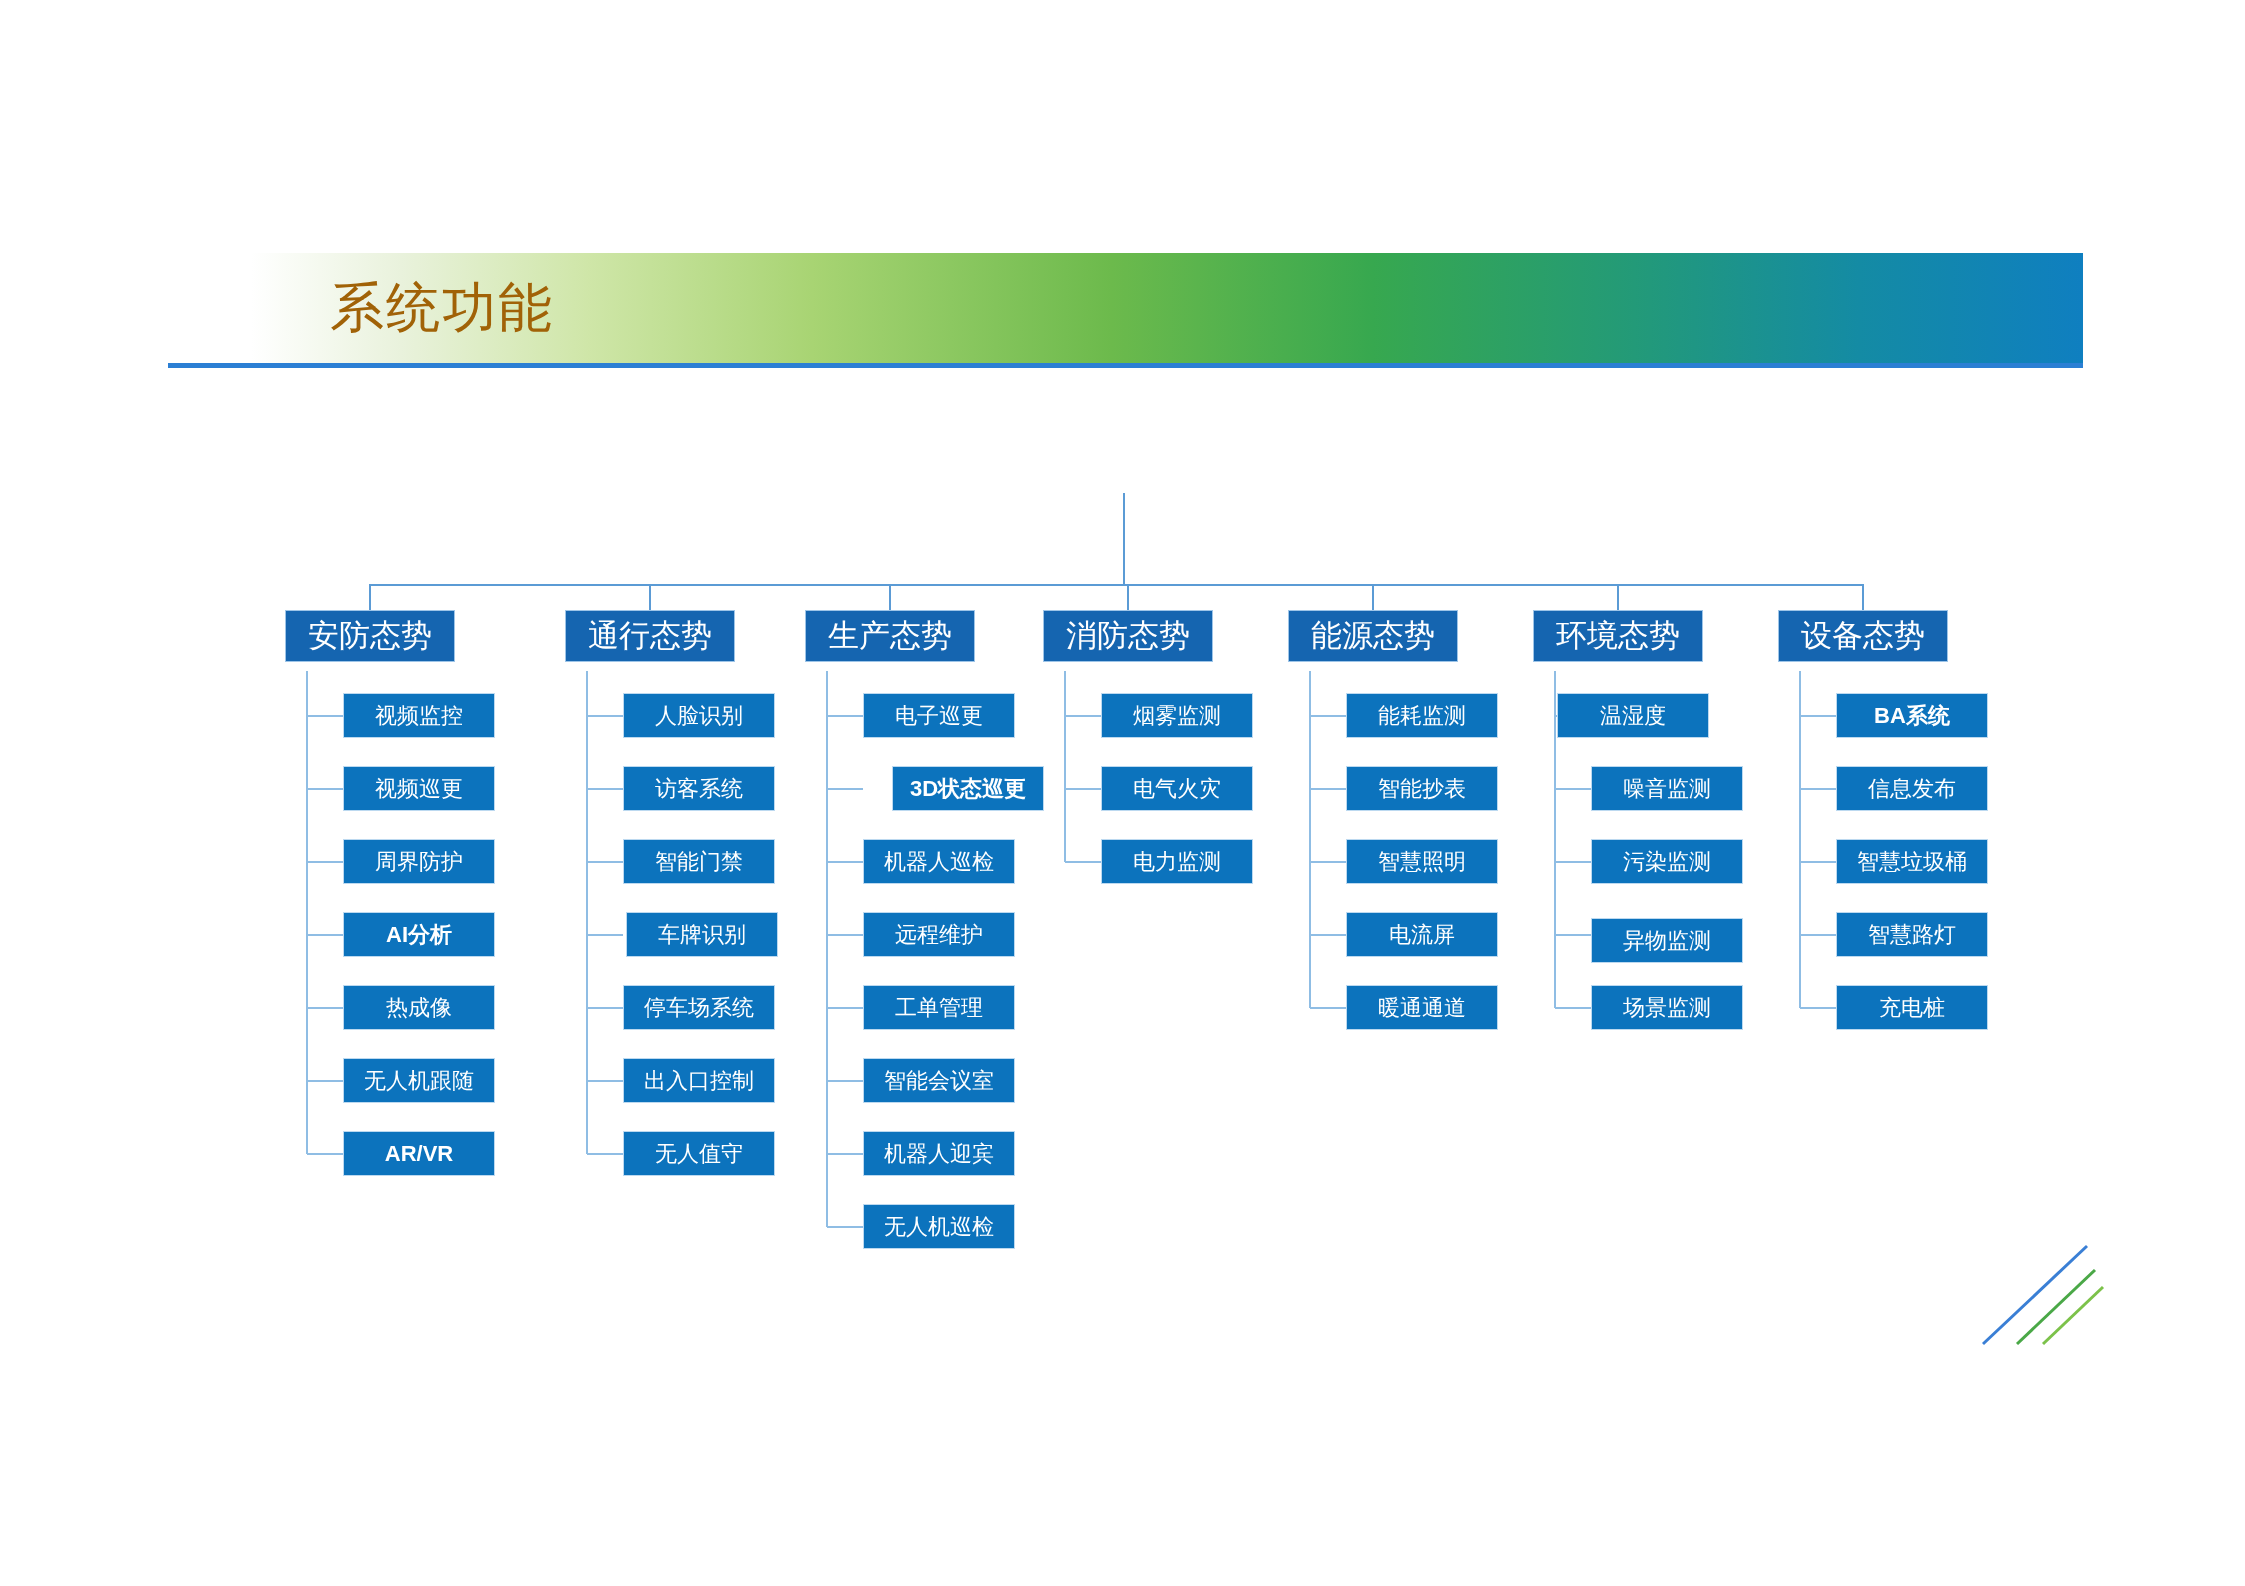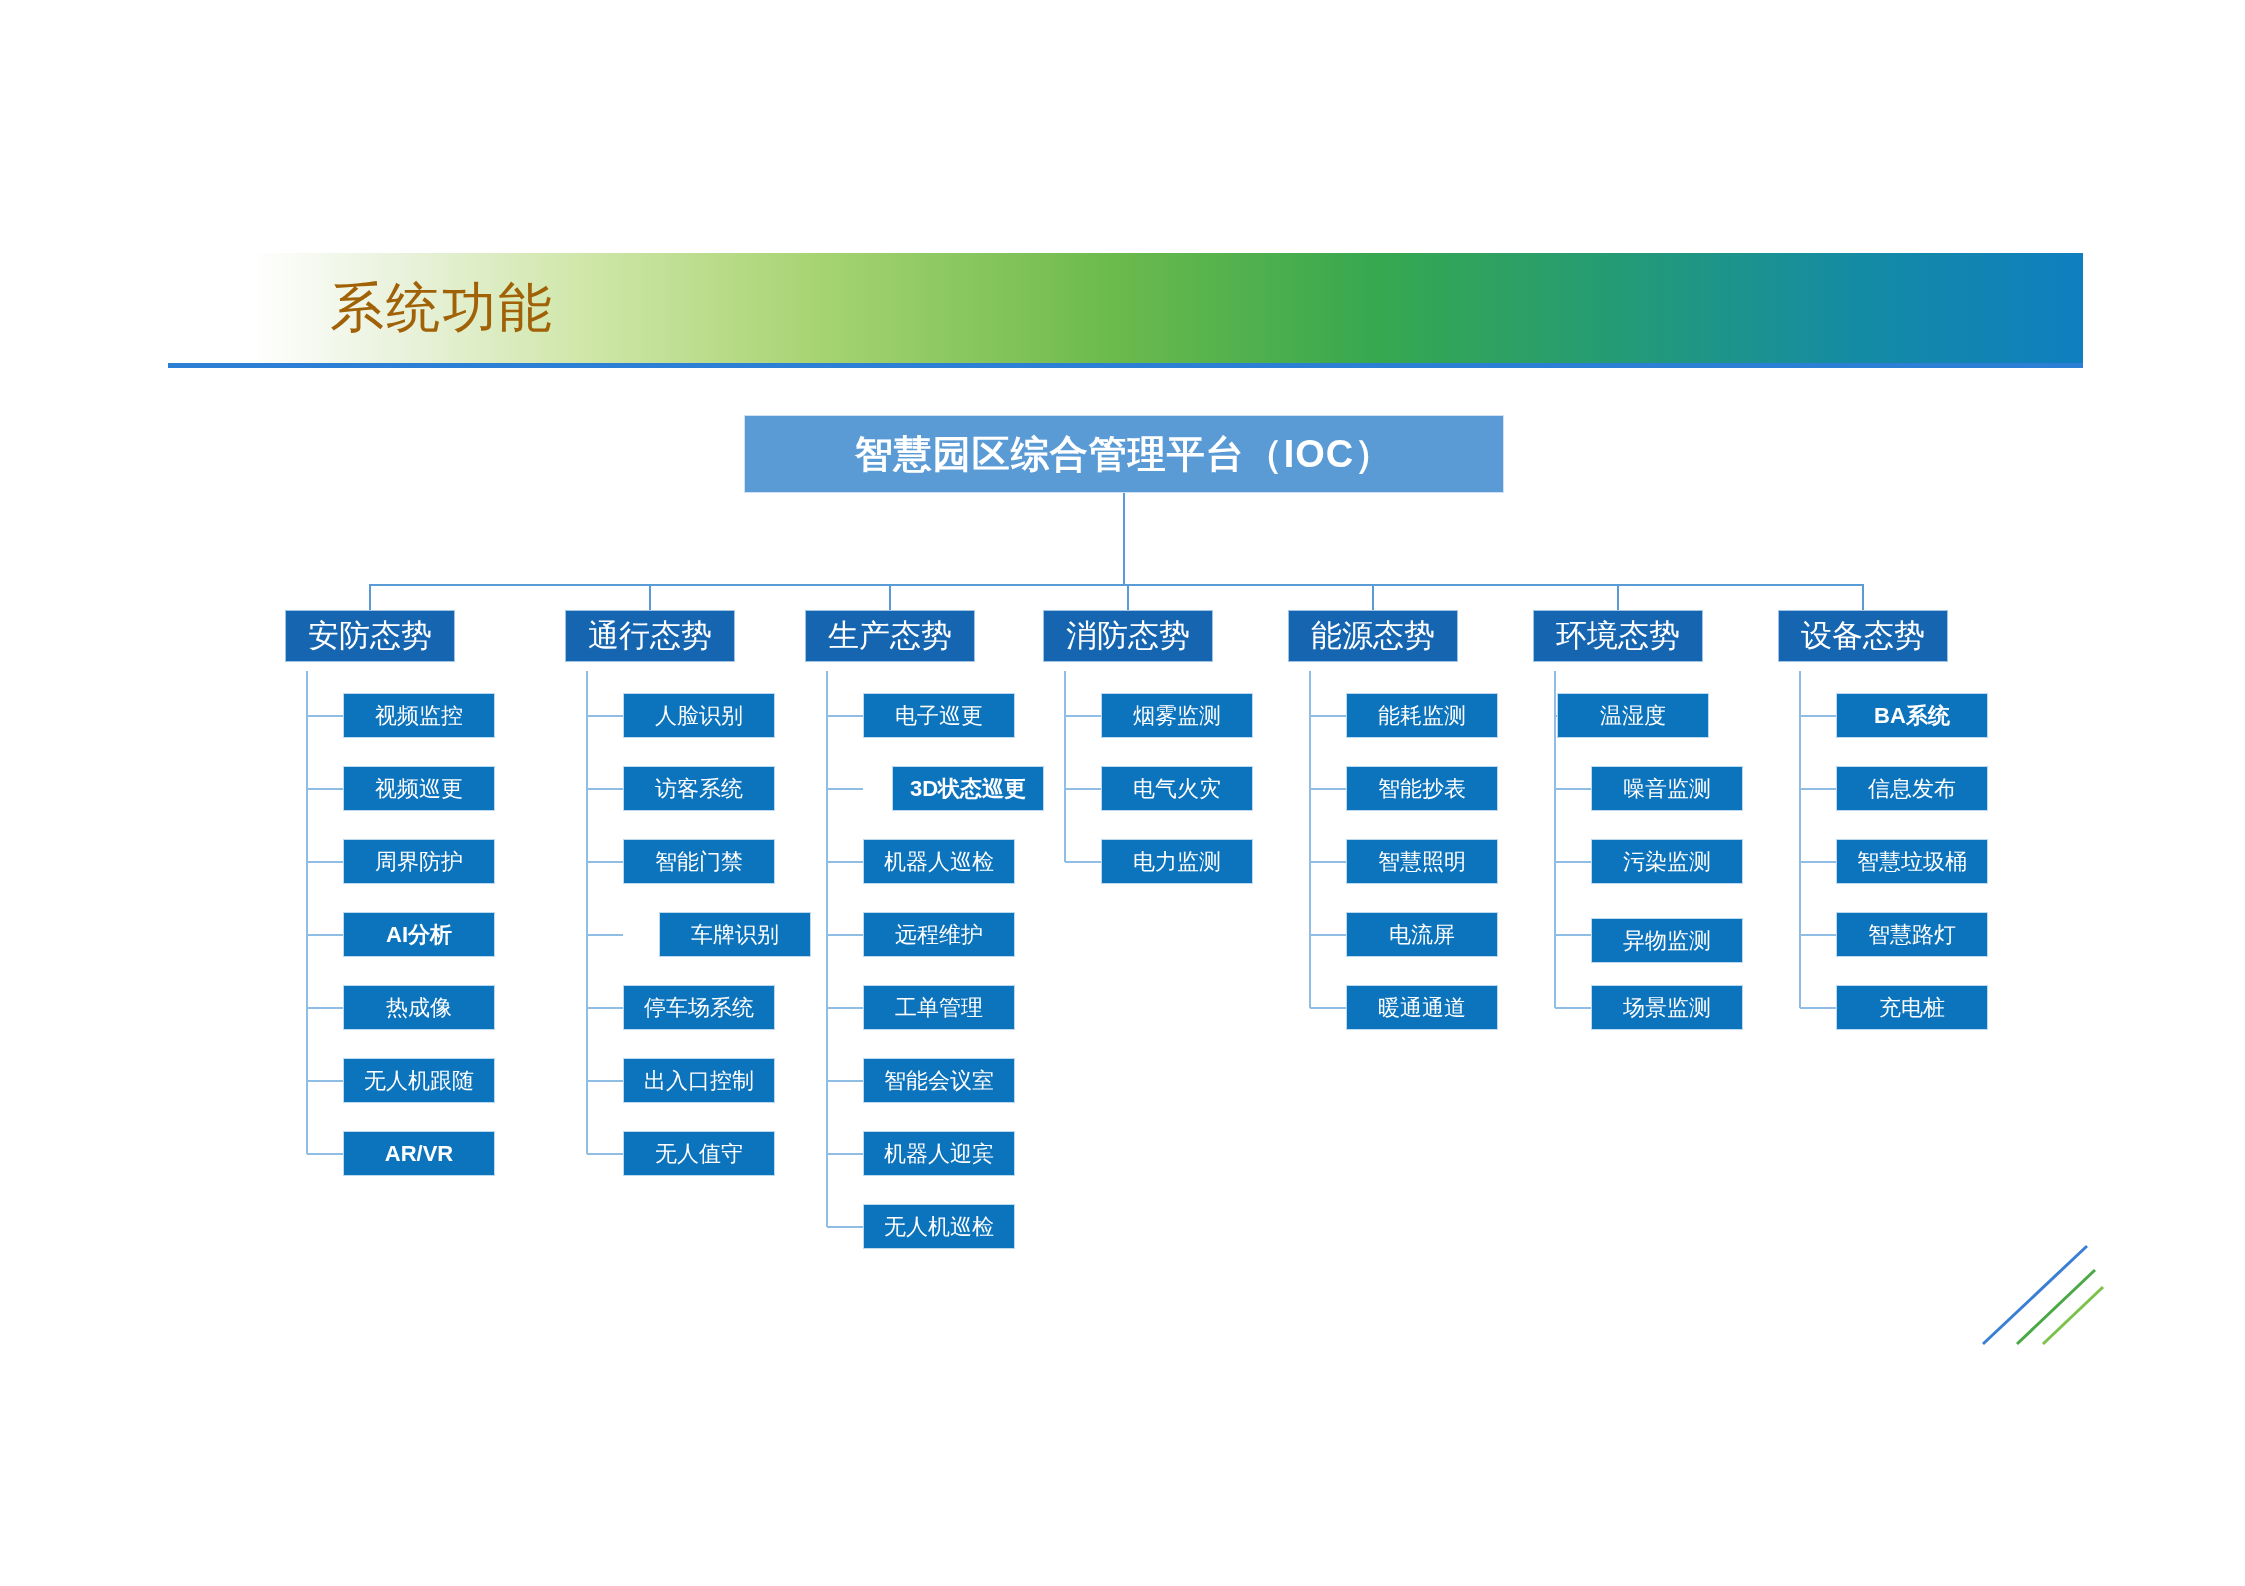--- a/index.html
+++ b/index.html
@@ -78,21 +78,20 @@
 </style>
 </head>
 <body>
 
 <div id="header-banner"></div>
 <div id="header-underline"></div>
 <div id="page-title">系统功能</div>
 
 <div id="diagram">
 
-  <div class="node" id="root-node">智慧园区综合管理平台（IOC）</div>
 
   <div id="connectors">
       <div class="line-v" style="left: 1123px; top: 493px; height: 91px;"></div>
       <div class="line-h" style="left: 370px; top: 584px; width: 1493px;"></div>
       <div class="line-v" style="left: 369px; top: 584px; height: 26px;"></div>
       <div class="line-v light" style="left: 306px; top: 671px; height: 482.5px;"></div>
       <div class="line-h light" style="left: 307px; top: 714.5px; width: 36px;"></div>
       <div class="line-h light" style="left: 307px; top: 787.5px; width: 36px;"></div>
       <div class="line-h light" style="left: 307px; top: 860.5px; width: 36px;"></div>
       <div class="line-h light" style="left: 307px; top: 933.5px; width: 36px;"></div>
@@ -151,21 +150,21 @@
       <div class="node leaf-node" style="left: 343px; top: 766px;">视频巡更</div>
       <div class="node leaf-node" style="left: 343px; top: 839px;">周界防护</div>
       <div class="node leaf-node bold" style="left: 343px; top: 912px;">AI分析</div>
       <div class="node leaf-node" style="left: 343px; top: 985px;">热成像</div>
       <div class="node leaf-node" style="left: 343px; top: 1058px;">无人机跟随</div>
       <div class="node leaf-node bold" style="left: 343px; top: 1131px;">AR/VR</div>
       <div class="node cat-node" style="left: 565px;">通行态势</div>
       <div class="node leaf-node" style="left: 623px; top: 693px;">人脸识别</div>
       <div class="node leaf-node" style="left: 623px; top: 766px;">访客系统</div>
       <div class="node leaf-node" style="left: 623px; top: 839px;">智能门禁</div>
-      <div class="node leaf-node" style="left: 659px; top: 912px;">车牌识别</div>
+      <div class="node leaf-node" style="left: 626px; top: 912px;">车牌识别</div>
       <div class="node leaf-node" style="left: 623px; top: 985px;">停车场系统</div>
       <div class="node leaf-node" style="left: 623px; top: 1058px;">出入口控制</div>
       <div class="node leaf-node" style="left: 623px; top: 1131px;">无人值守</div>
       <div class="node cat-node" style="left: 805px;">生产态势</div>
       <div class="node leaf-node" style="left: 863px; top: 693px;">电子巡更</div>
       <div class="node leaf-node bold" style="left: 892px; top: 766px;">3D状态巡更</div>
       <div class="node leaf-node" style="left: 863px; top: 839px;">机器人巡检</div>
       <div class="node leaf-node" style="left: 863px; top: 912px;">远程维护</div>
       <div class="node leaf-node" style="left: 863px; top: 985px;">工单管理</div>
       <div class="node leaf-node" style="left: 863px; top: 1058px;">智能会议室</div>

